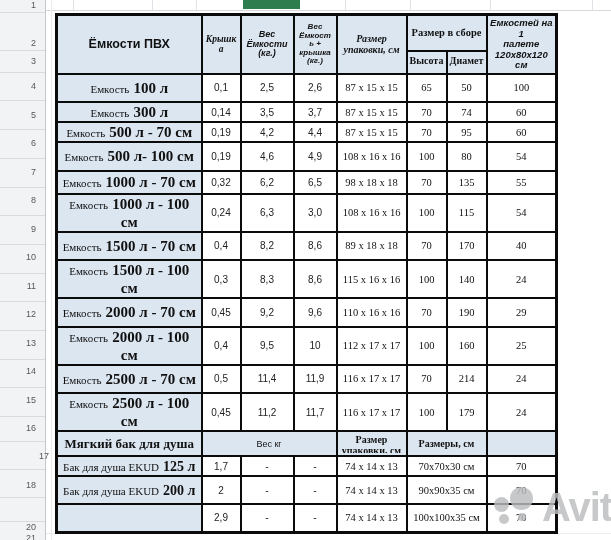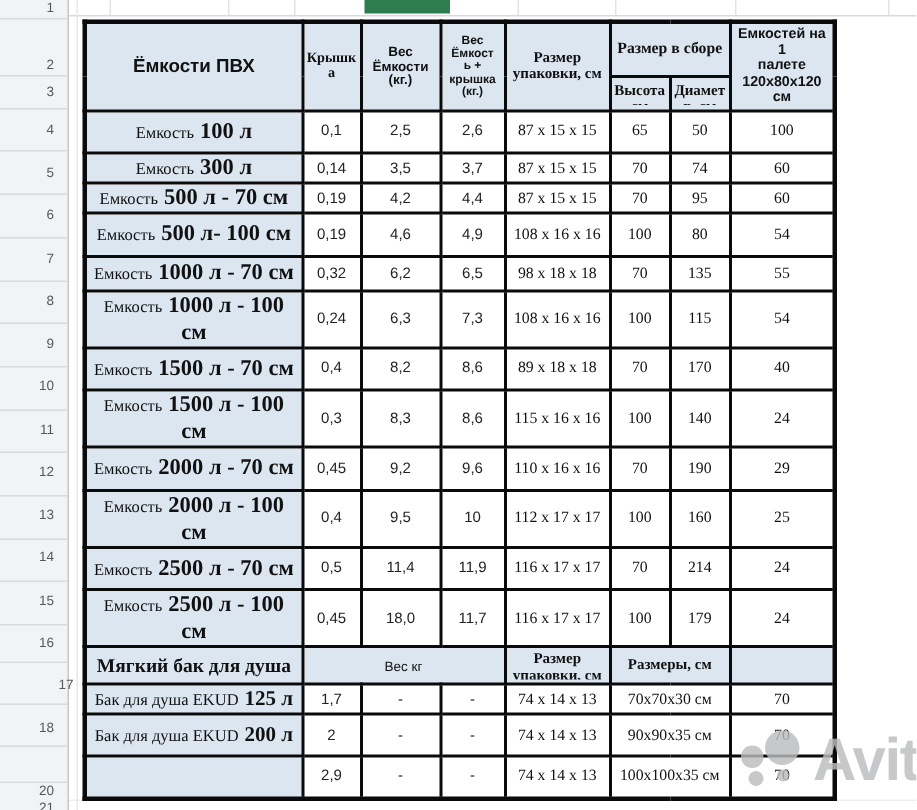--- a/index.html
+++ b/index.html
@@ -12,21 +12,21 @@
           font-family:"Liberation Sans",sans-serif;font-size:9px;color:#55585c;}
   .hline{position:absolute;height:1px;background:#d8dadd;z-index:0;}
   .vline{position:absolute;width:1px;background:#dfe3e8;z-index:0;}
   .greencell{position:absolute;left:243px;top:0;width:57px;height:9px;background:#2e7d4f;z-index:2;}
   
   table.pvx{position:absolute;left:55px;top:13px;border-collapse:collapse;table-layout:fixed;
             z-index:3;border:3px solid #0b0b0b;}
   table.pvx td{border:2px solid #0b0b0b;background:#fff;text-align:center;vertical-align:middle;
                padding:0 1px;overflow:hidden;}
   .blue{background:#dce6f1 !important;}
-  .pre{white-space:pre-line;}
+  .pre{white-space:pre-line;font-style:italic;}
   .hname{font-family:"Liberation Sans",sans-serif;font-weight:bold;font-size:12.5px;}
   .hlid{font-weight:bold;font-size:9.5px;line-height:10px;}
   .hwt{font-family:"Liberation Sans",sans-serif;font-weight:bold;font-size:9px;line-height:9.5px;}
   .hwtl{font-family:"Liberation Sans",sans-serif;font-weight:bold;font-size:8px;line-height:8.5px;}
   .hpack{font-weight:bold;font-size:10px;line-height:11px;}
   .hgrp{font-weight:bold;font-size:10.5px;}
   .hsub{font-weight:bold;font-size:10px;vertical-align:top !important;padding-top:3px !important;}
   .clipbox{height:15px;overflow:hidden;line-height:11px;white-space:pre-line;}
   .clipbox2{height:19px;overflow:hidden;line-height:11px;white-space:pre-line;}
   .hpal{font-family:"Liberation Sans",sans-serif;font-weight:bold;font-size:9.5px;line-height:10.5px;}
@@ -202,21 +202,21 @@
       <td class="num">6,5</td>
       <td class="ser">98 x 18 x 18</td>
       <td class="ser">70</td>
       <td class="ser">135</td>
       <td class="ser">55</td>
     </tr>
     <tr style="height:28.5px">
       <td class="blue name"><span class="np">Емкость</span> <span class="ns">1000 л - 100 см</span></td>
       <td class="num">0,24</td>
       <td class="num">6,3</td>
-      <td class="num">7,3</td>
+      <td class="num">3,0</td>
       <td class="ser">108 x 16 x 16</td>
       <td class="ser">100</td>
       <td class="ser">115</td>
       <td class="ser">54</td>
     </tr>
     <tr style="height:28.5px">
       <td class="blue name"><span class="np">Емкость</span> <span class="ns">1500 л - 70 см</span></td>
       <td class="num">0,4</td>
       <td class="num">8,2</td>
       <td class="num">8,6</td>
@@ -261,21 +261,21 @@
       <td class="num">11,4</td>
       <td class="num">11,9</td>
       <td class="ser">116 x 17 x 17</td>
       <td class="ser">70</td>
       <td class="ser">214</td>
       <td class="ser">24</td>
     </tr>
     <tr style="height:28.5px">
       <td class="blue name"><span class="np">Емкость</span> <span class="ns">2500 л - 100 см</span></td>
       <td class="num">0,45</td>
-      <td class="num">18,0</td>
+      <td class="num">11,2</td>
       <td class="num">11,7</td>
       <td class="ser">116 x 17 x 17</td>
       <td class="ser">100</td>
       <td class="ser">179</td>
       <td class="ser">24</td>
     </tr>
 
     <tr style="height:25px">
       <td class="blue sect">Мягкий бак для душа</td>
       <td colspan="3" class="blue skg">Вес кг</td>

